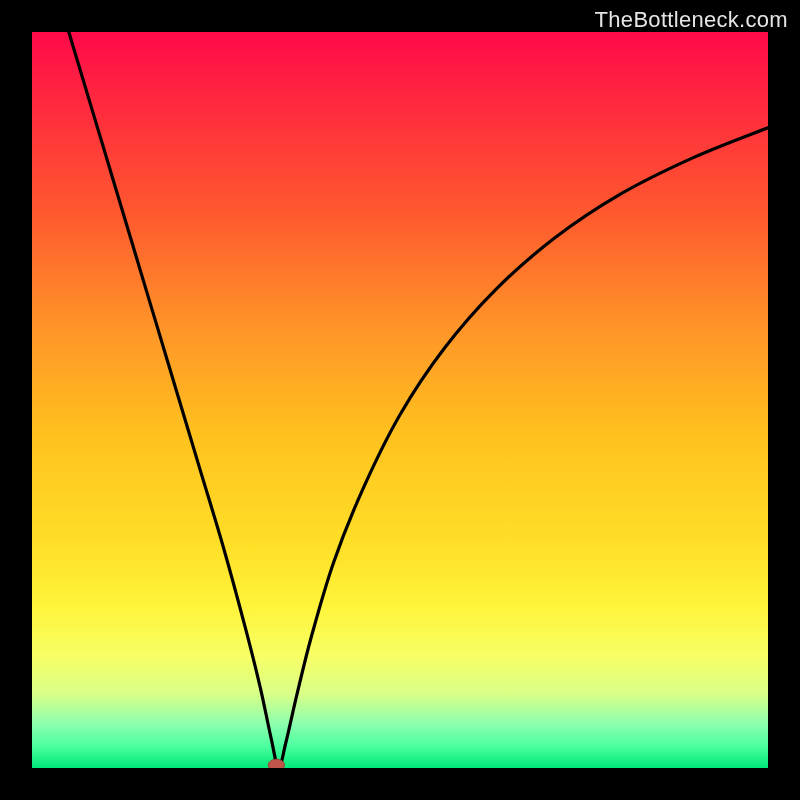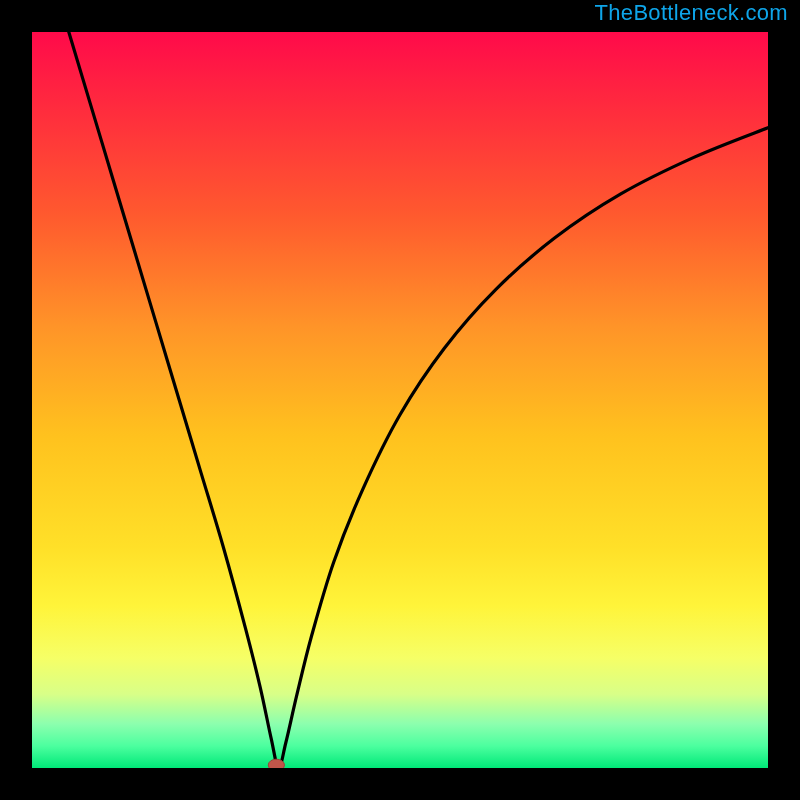--- a/index.html
+++ b/index.html
@@ -22,23 +22,23 @@
   .plot-area {
     position: absolute;
     left: 32px;
     top: 32px;
     width: 736px;
     height: 736px;
     overflow: hidden;
   }
   .watermark {
     position: absolute;
-    top: 0;
+    top: 7px;
     right: 12px;
-    color: #0ea5e9;
+    color: #e5e5e5;
     font-size: 22px;
     font-weight: 500;
     letter-spacing: 0.3px;
     user-select: none;
   }
   svg {
     display: block;
   }
 </style>
 </head>

